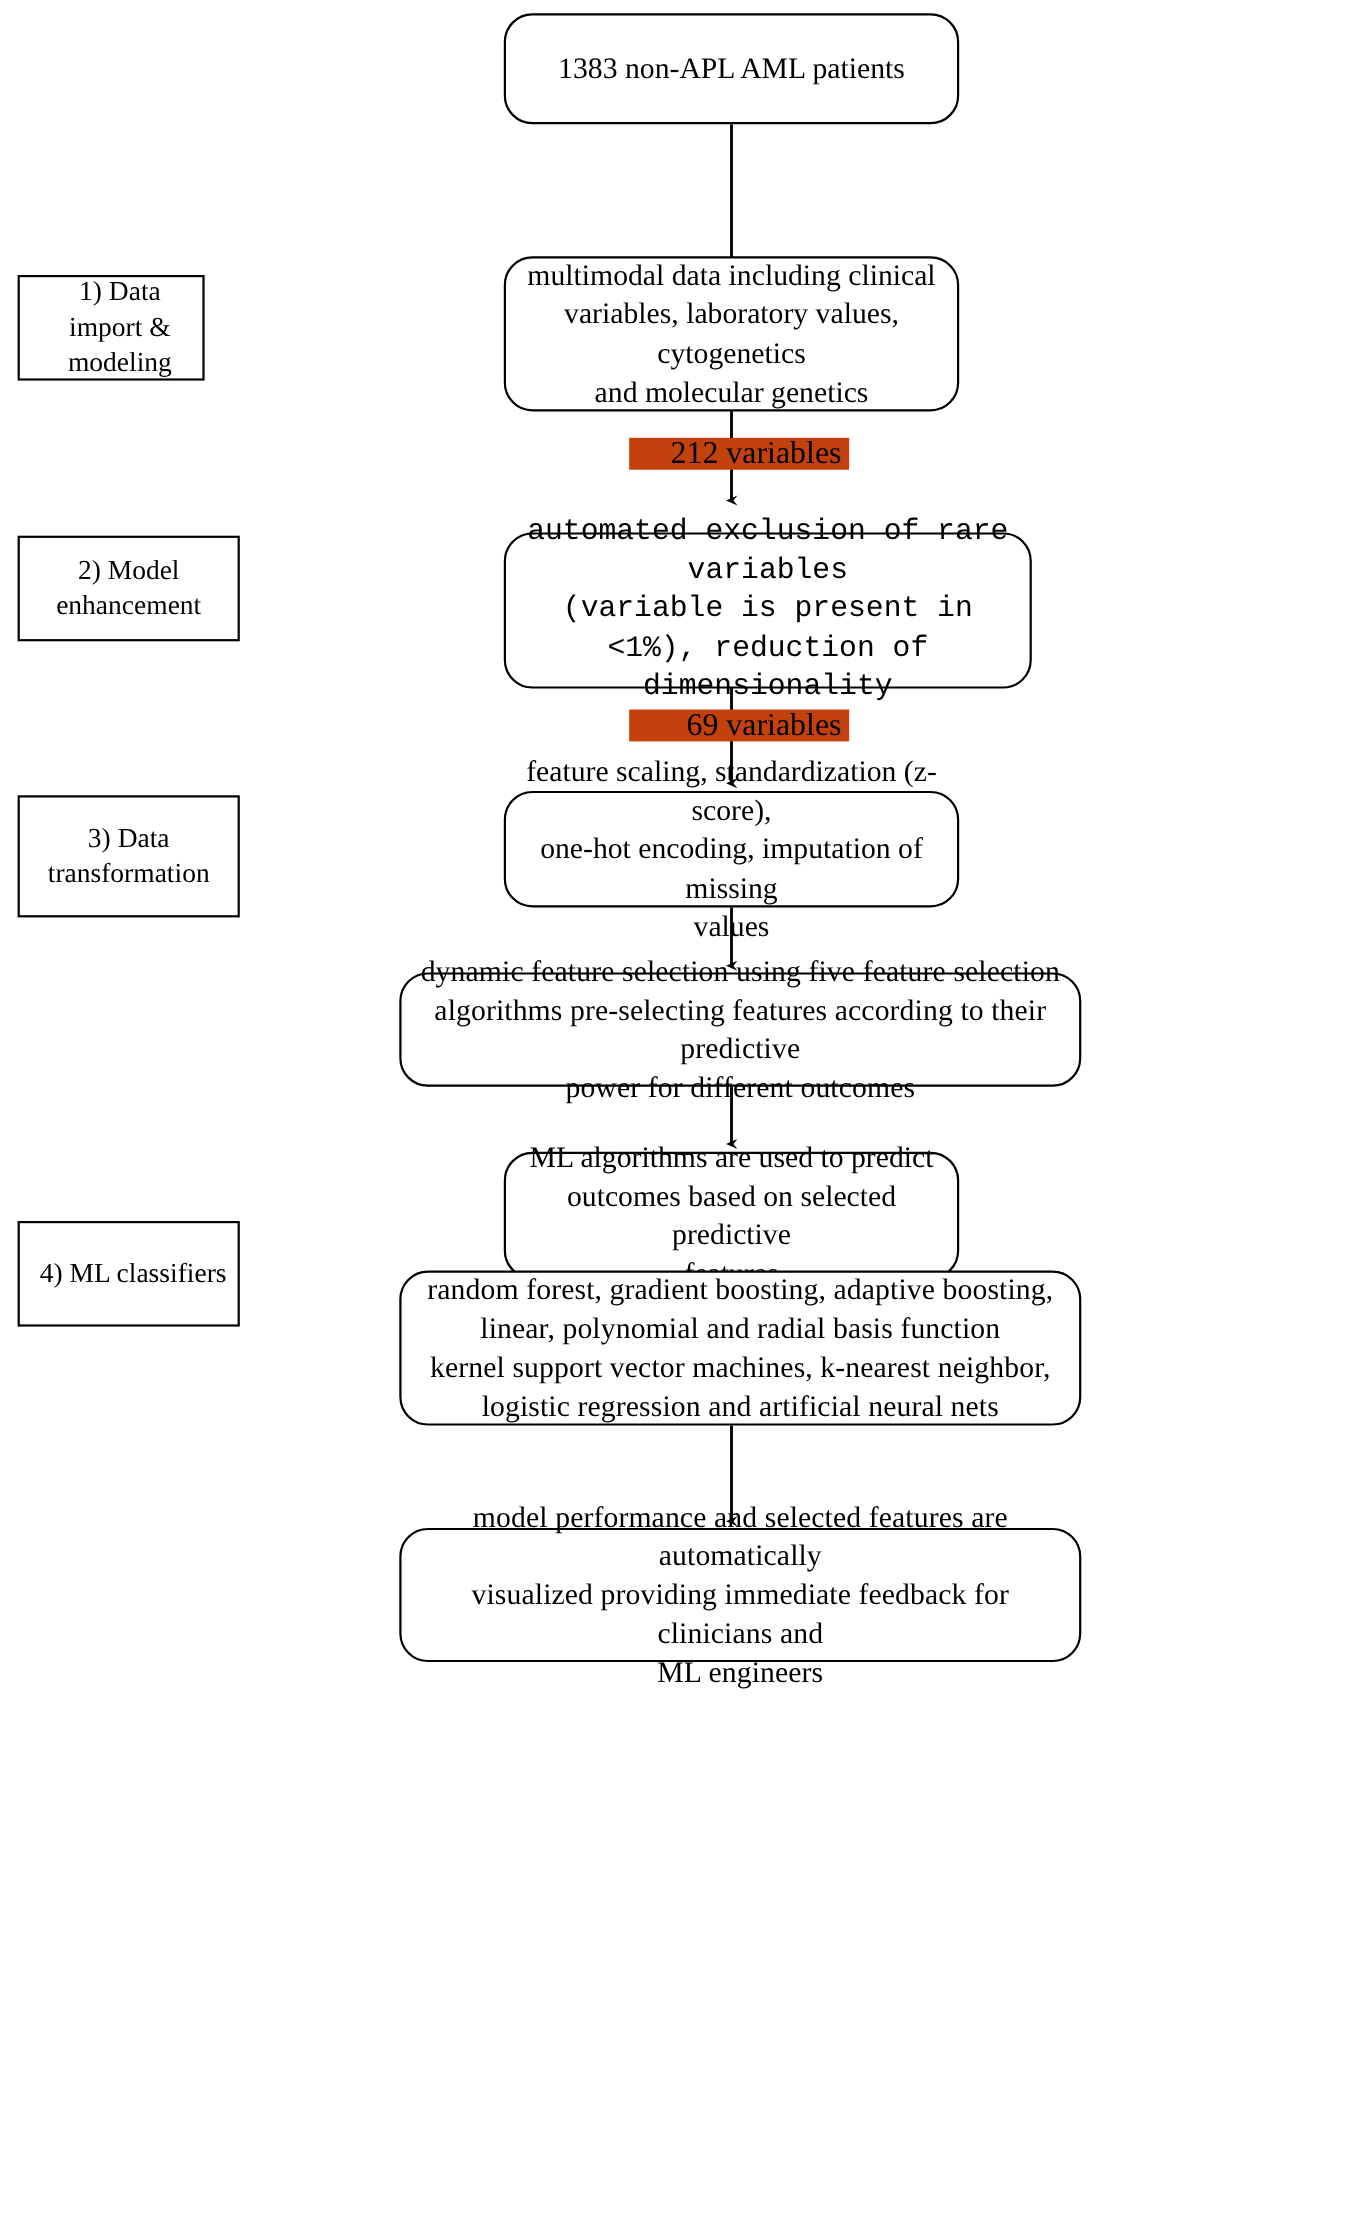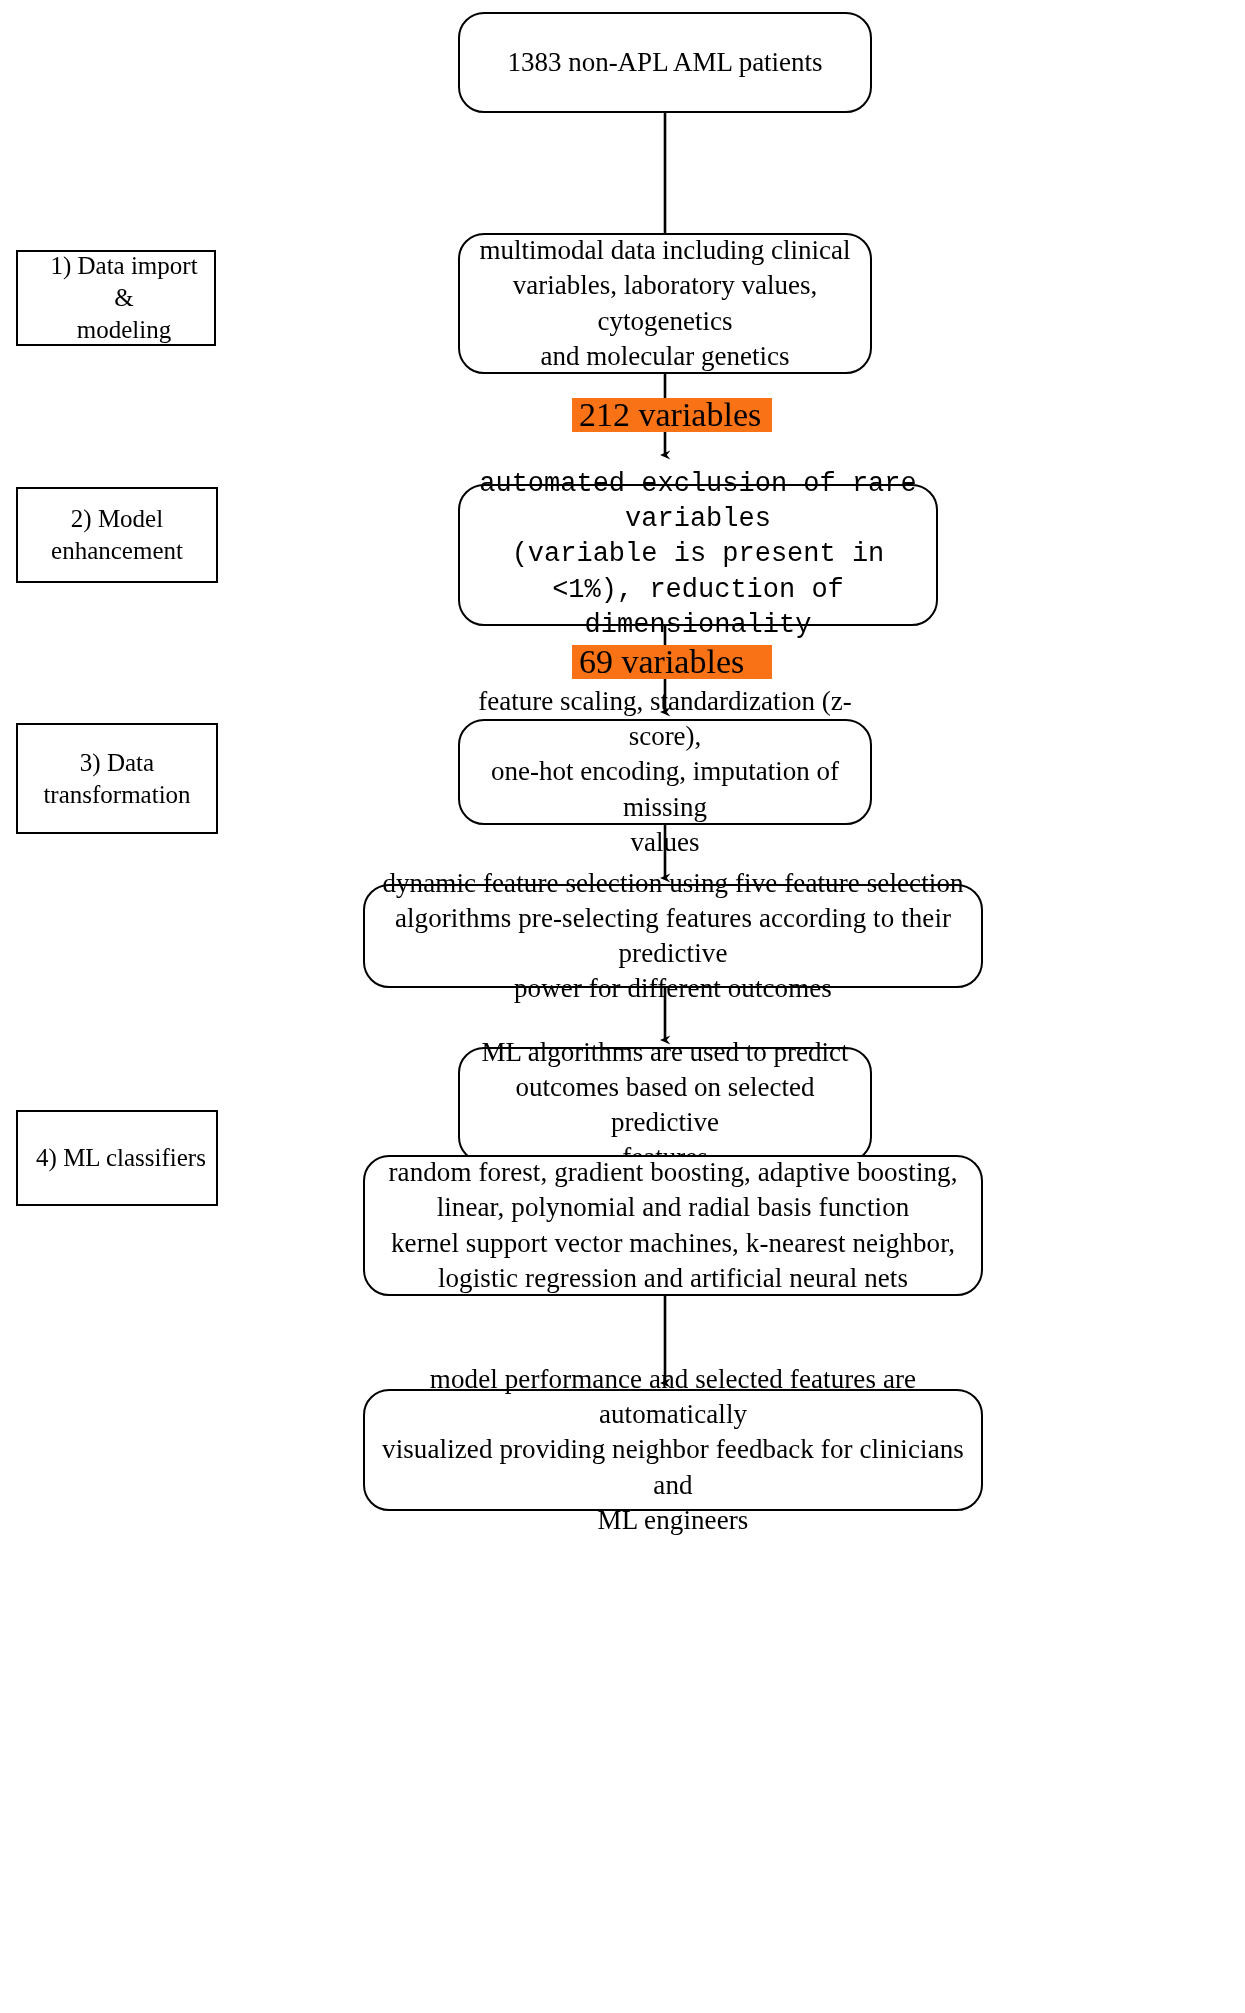--- a/index.html
+++ b/index.html
@@ -55,26 +55,26 @@
     padding: 6px 16px;
     white-space: pre-line;
   }
   .proc-box.justified {
     letter-spacing: 0.1px;
   }
 
   
   .edge-label {
     position: absolute;
-    font-size: 34px;
+    font-size: 29px;
     line-height: 1;
-    background: #f97316;
+    background: #c2410c;
     padding: 0 7px;
     white-space: nowrap;
-    text-align: left;
+    text-align: right;
   }
 
   svg#wires {
     position: absolute;
     left: 0; top: 0;
     width: 1245px;
     height: 2013px;
     pointer-events: none;
   }
 </style>
@@ -96,21 +96,21 @@
 
     <line x1="665" y1="605" x2="665" y2="712" stroke="#000000" stroke-width="2.6" marker-end="url(#arrow)"></line>
 
     <line x1="665" y1="825" x2="665" y2="878" stroke="#000000" stroke-width="2.6" marker-end="url(#arrow)"></line>
 
     <line x1="665" y1="988" x2="665" y2="1040" stroke="#000000" stroke-width="2.6" marker-end="url(#arrow)"></line>
 
     <line x1="665" y1="1296" x2="665" y2="1383" stroke="#000000" stroke-width="2.6" marker-end="url(#arrow)"></line>
   </svg>
 
-  <div class="stage-label" style="left:16px;  top:250px;  width:200px; height:96px;padding-left:24px;">1) Data import &amp;
+  <div class="stage-label" style="left:16px;  top:250px;  width:170px; height:96px;padding-left:24px;">1) Data import &amp;
 modeling</div>
 
   <div class="stage-label" style="left:16px;  top:487px;  width:202px; height:96px;">2) Model
 enhancement</div>
 
   <div class="stage-label" style="left:16px;  top:723px;  width:202px; height:111px;">3) Data
 transformation</div>
 
   <div class="stage-label" style="left:16px;  top:1110px; width:202px; height:96px;padding-left:16px;">4) ML classifiers</div>
 
@@ -136,20 +136,20 @@
   <div class="proc-box" style="left:458px; top:1047px; width:414px; height:116px;">ML algorithms are used to predict
 outcomes based on selected predictive
 features</div>
 
   <div class="proc-box justified" style="left:363px; top:1155px; width:620px; height:141px;">random forest,  gradient boosting, adaptive boosting,
 linear, polynomial and radial basis function
 kernel support vector machines, k-nearest neighbor,
 logistic regression and artificial neural nets</div>
 
   <div class="proc-box justified" style="left:363px; top:1389px; width:620px; height:122px;">model performance and selected features are automatically
-visualized providing neighbor feedback for clinicians and
+visualized providing immediate feedback for clinicians and
 ML engineers</div>
 
   <div class="edge-label" style="left:572px; top:398px; width:186px;">212 variables</div>
 
   <div class="edge-label" style="left:572px; top:645px; width:186px;">69 variables</div>
 
 </div>
 
 </body></html>

